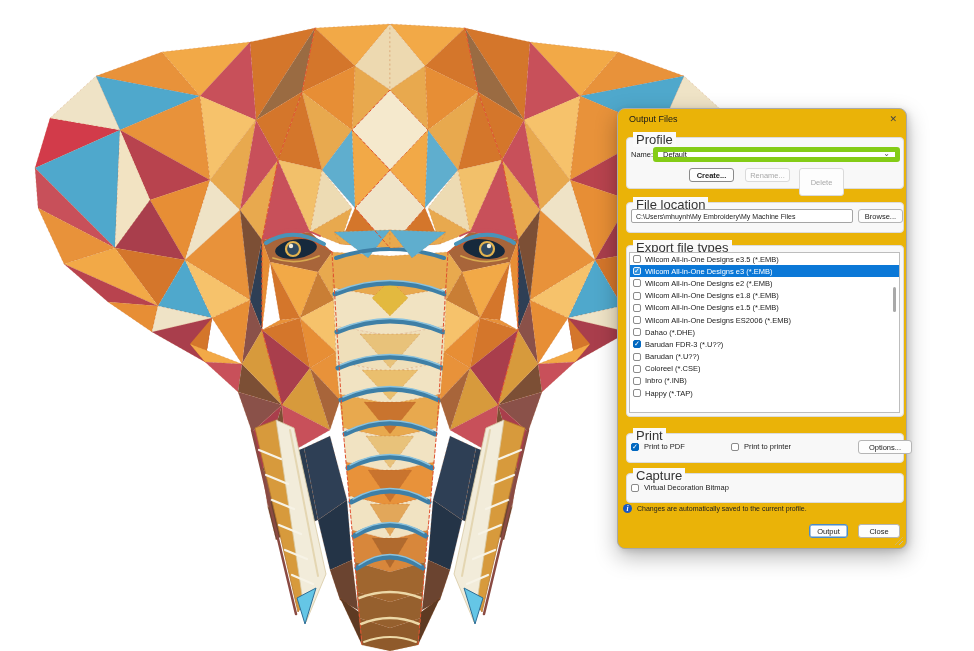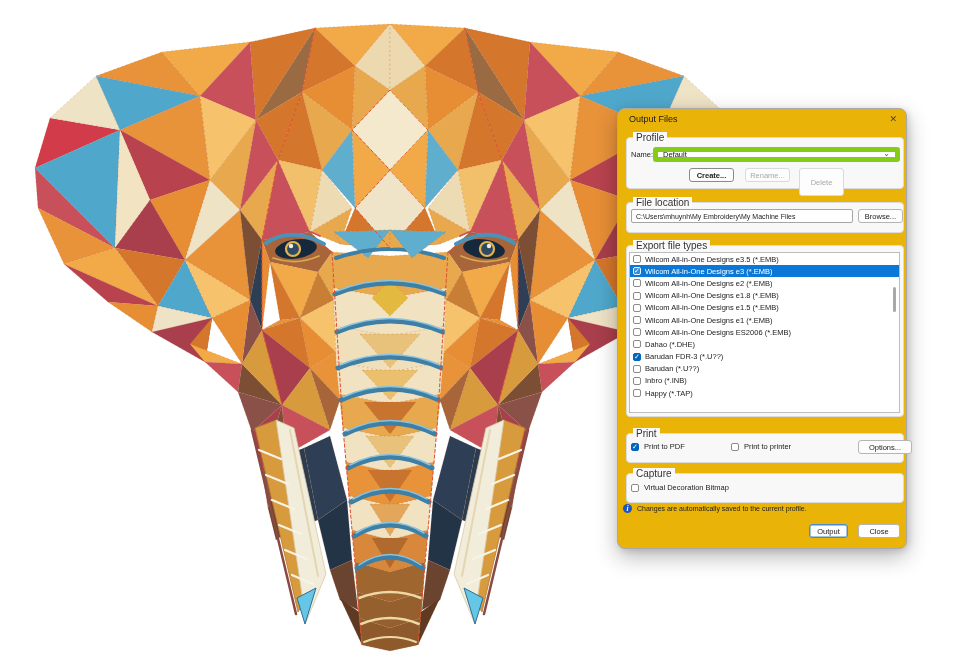--- a/index.html
+++ b/index.html
@@ -9,21 +9,21 @@
 
   
   .dialog{position:absolute;left:617px;top:108px;width:290px;height:441px;background:#eab308;
           border:1px solid #a9a9a9;border-radius:8px;
           box-shadow:0 8px 22px rgba(0,0,0,.28), 2px 2px 6px rgba(0,0,0,.12);box-sizing:border-box;}
   .titlebar{position:absolute;left:0;top:0;right:0;height:22px;}
   .title{position:absolute;left:11px;top:5px;font-size:9px;color:#1a1a1a;}
   .close-x{position:absolute;right:9px;top:4px;font-size:9px;color:#444;cursor:default;line-height:12px;}
 
   .group{position:absolute;border:1px solid #dcdcdc;border-radius:4px;background:#f8f8f8;box-sizing:border-box;}
-  .glabel{position:absolute;top:-6px;left:6px;background:#fafafa;padding:0 3px;font-size:10px;color:#333;white-space:nowrap;}
+  .glabel{position:absolute;top:-6px;left:6px;background:#fafafa;padding:0 3px;font-size:13px;color:#333;white-space:nowrap;}
 
   .flabel{position:absolute;font-size:7.5px;color:#222;white-space:nowrap;}
   .combo{position:absolute;background:#fff;border:5px solid #84cc16;border-radius:3px;font-size:7.5px;color:#111;
          display:flex;align-items:center;justify-content:space-between;padding:0 5px;box-sizing:border-box;}
   .combo .chev{font-size:8px;color:#555;margin-top:-3px;}
   .tinput{position:absolute;background:#fff;border:1px solid #a5a5a5;border-radius:2px;font-size:7px;color:#222;
           display:flex;align-items:center;padding:0 4px;white-space:nowrap;overflow:hidden;box-sizing:border-box;}
   .btn{position:absolute;display:flex;align-items:center;justify-content:center;font-size:7.5px;color:#1a1a1a;
        background:#fdfdfd;border:1px solid #b5b5b5;border-radius:3px;box-sizing:border-box;}
   .btn.emph{border-color:#8a8a8a;}
@@ -361,37 +361,37 @@
           <div class="row">
             <span class="cb"></span>
             <span>Wilcom All-in-One Designs e1.8 (*.EMB)</span>
           </div>
           <div class="row">
             <span class="cb"></span>
             <span>Wilcom All-in-One Designs e1.5 (*.EMB)</span>
           </div>
           <div class="row">
             <span class="cb"></span>
-            <span>Wilcom All-in-One Designs e1 (*.EMB)</span>
-          </div>
-          <div class="row">
-            <span class="cb"></span>
             <span>Wilcom All-in-One Designs ES2006 (*.EMB)</span>
           </div>
           <div class="row">
             <span class="cb"></span>
             <span>Dahao (*.DHE)</span>
           </div>
           <div class="row">
             <span class="cb checked">✓</span>
             <span>Barudan FDR-3 (*.U??)</span>
           </div>
           <div class="row">
             <span class="cb"></span>
             <span>Barudan (*.U??)</span>
+          </div>
+          <div class="row">
+            <span class="cb"></span>
+            <span>Coloreel (*.CSE)</span>
           </div>
           <div class="row">
             <span class="cb"></span>
             <span>Inbro (*.INB)</span>
           </div>
           <div class="row">
             <span class="cb"></span>
             <span>Happy (*.TAP)</span>
           </div>
         </div>

